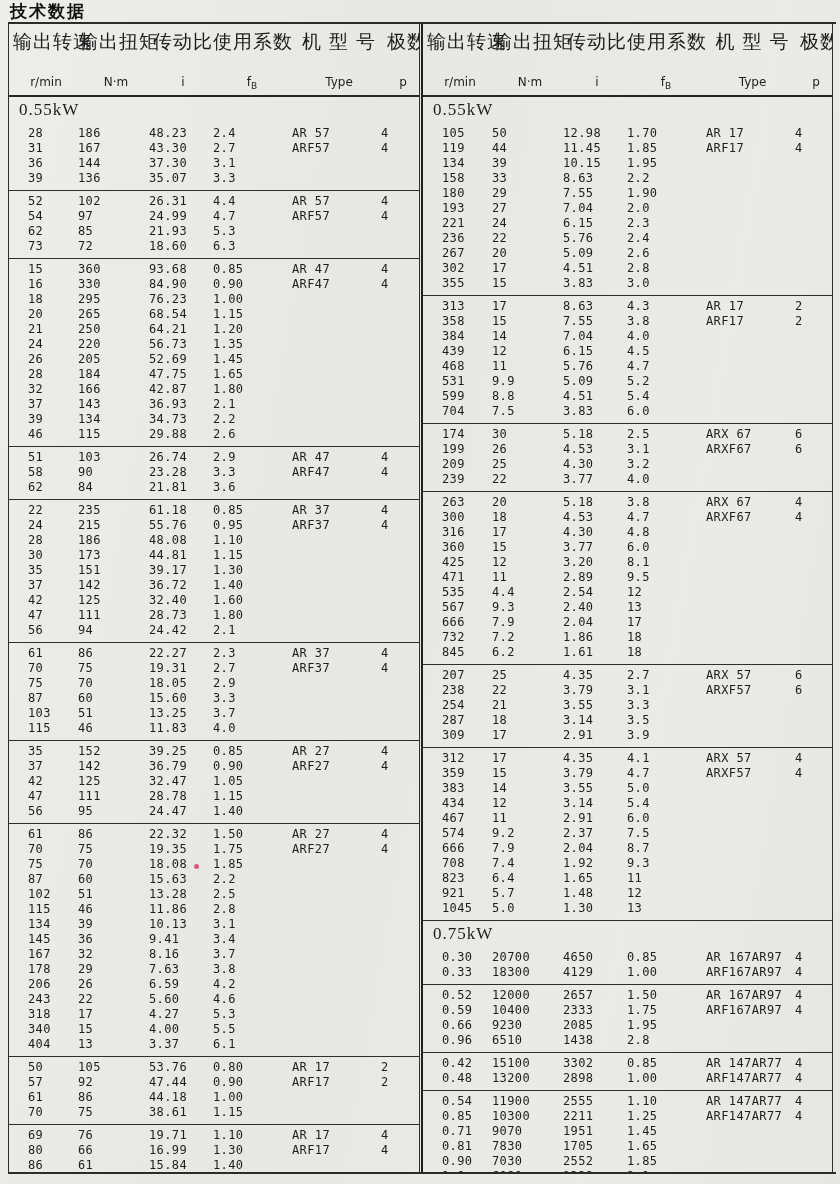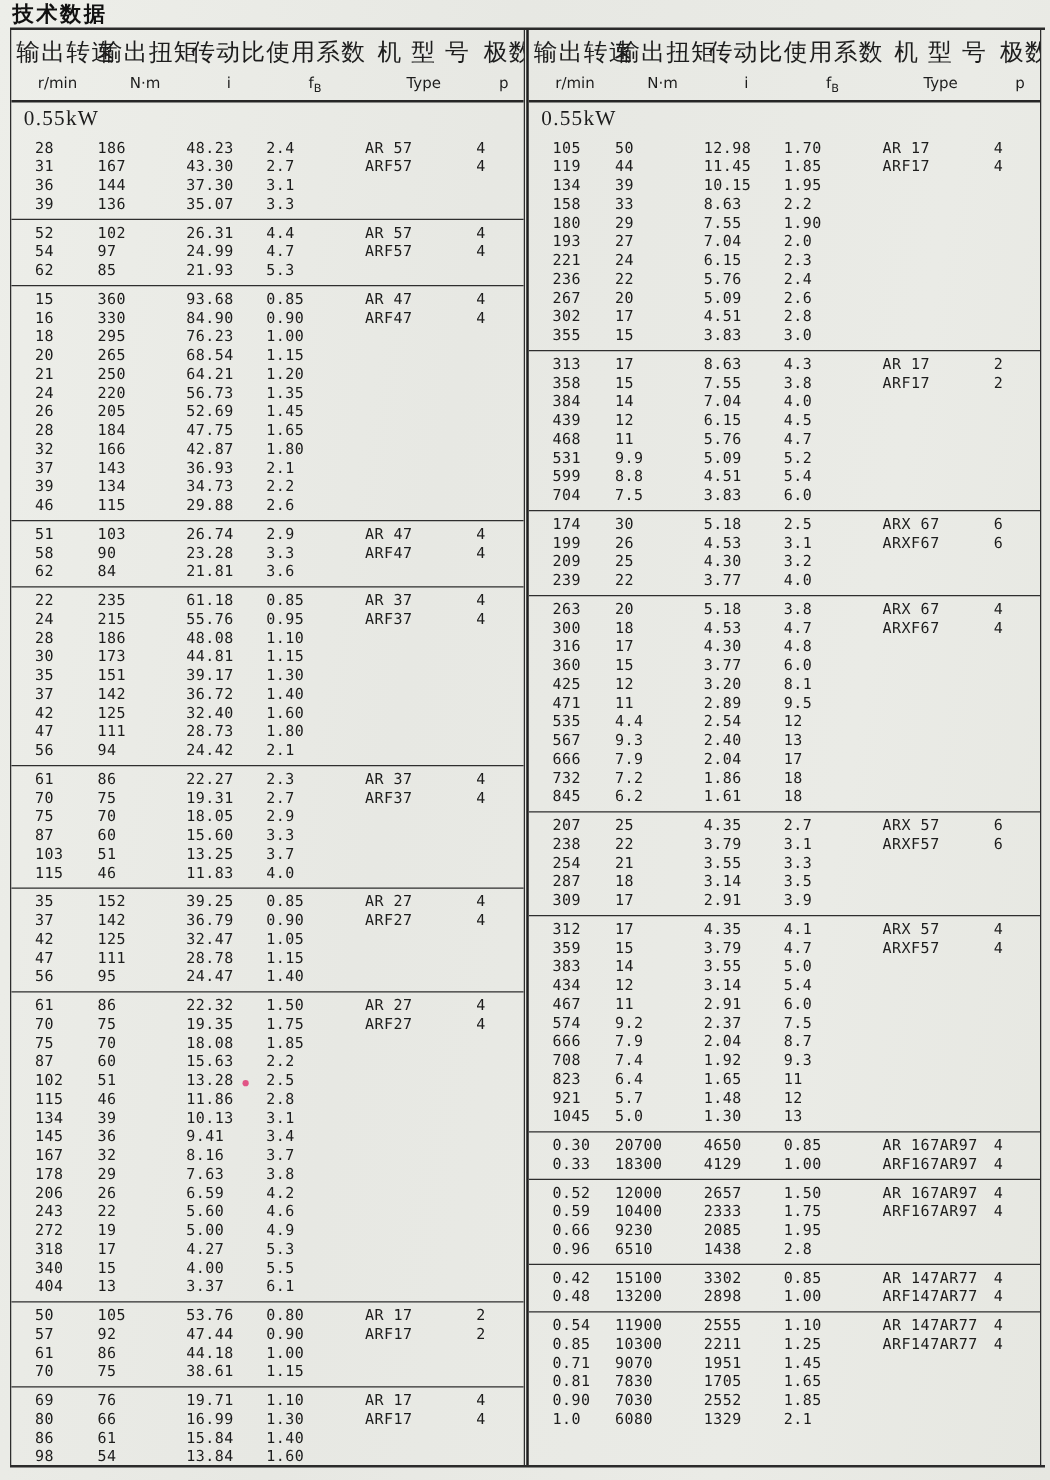--- a/index.html
+++ b/index.html
@@ -32,21 +32,21 @@
   .dtable.right{border-left:2.5px solid #1f1f1f;margin-left:1px;border-right:1.5px solid #2e2e2e;}
   
   .thead{
     display:flex;align-items:flex-start;
     padding:5px 0 4px 4px;
     border-bottom:2px solid #262626;
     flex:0 0 auto;
   }
   .th{text-align:center;}
   .th .cn{font-size:19px;font-weight:normal;letter-spacing:1px;white-space:nowrap;}
-  .th .unit{font-size:12px;margin-top:4px;font-family:"DejaVu Sans", sans-serif;}
+  .th .unit{font-size:12px;margin-top:20px;font-family:"DejaVu Sans", sans-serif;}
   .th .unit sub{font-size:9px;}
   .th1{width:66px}.th2{width:74px}.th3{width:60px}.th4{width:78px}.th5{width:96px}.th6{width:32px}
   
   .tbody{flex:1 1 auto;display:flex;flex-direction:column;}
   .sect + .sect{border-top:1.5px solid #2e2e2e;}
   .sec-label{
     font-family:"Liberation Serif", serif;
     font-size:17px;letter-spacing:1px;
     padding:3px 0 1px 10px;height:22px;line-height:20px;
   }
@@ -151,20 +151,28 @@
                 <div class="c6">4</div>
               </div>
               <div class="row">
                 <div class="c1">62</div>
                 <div class="c2">85</div>
                 <div class="c3">21.93</div>
                 <div class="c4">5.3</div>
                 <div class="c5"></div>
                 <div class="c6"></div>
               </div>
+              <div class="row">
+                <div class="c1">73</div>
+                <div class="c2">72</div>
+                <div class="c3">18.60</div>
+                <div class="c4">6.3</div>
+                <div class="c5"></div>
+                <div class="c6"></div>
+              </div>
             </div>
             <div class="grp">
               <div class="row">
                 <div class="c1">15</div>
                 <div class="c2">360</div>
                 <div class="c3">93.68</div>
                 <div class="c4">0.85</div>
                 <div class="c5">AR 47</div>
                 <div class="c6">4</div>
               </div>
@@ -536,28 +544,20 @@
                 <div class="c3">6.59</div>
                 <div class="c4">4.2</div>
                 <div class="c5"></div>
                 <div class="c6"></div>
               </div>
               <div class="row">
                 <div class="c1">243</div>
                 <div class="c2">22</div>
                 <div class="c3">5.60</div>
                 <div class="c4">4.6</div>
-                <div class="c5"></div>
-                <div class="c6"></div>
-              </div>
-              <div class="row">
-                <div class="c1">272</div>
-                <div class="c2">19</div>
-                <div class="c3">5.00</div>
-                <div class="c4">4.9</div>
                 <div class="c5"></div>
                 <div class="c6"></div>
               </div>
               <div class="row">
                 <div class="c1">318</div>
                 <div class="c2">17</div>
                 <div class="c3">4.27</div>
                 <div class="c4">5.3</div>
                 <div class="c5"></div>
                 <div class="c6"></div>
@@ -1088,20 +1088,21 @@
                 <div class="c1">1045</div>
                 <div class="c2">5.0</div>
                 <div class="c3">1.30</div>
                 <div class="c4">13</div>
                 <div class="c5"></div>
                 <div class="c6"></div>
               </div>
             </div>
           </div>
           <div class="sect">
+            <div class="sec-label">0.75kW</div>
             <div class="grp first">
               <div class="row">
                 <div class="c1">0.30</div>
                 <div class="c2">20700</div>
                 <div class="c3">4650</div>
                 <div class="c4">0.85</div>
                 <div class="c5">AR 167AR97</div>
                 <div class="c6">4</div>
               </div>
               <div class="row">

